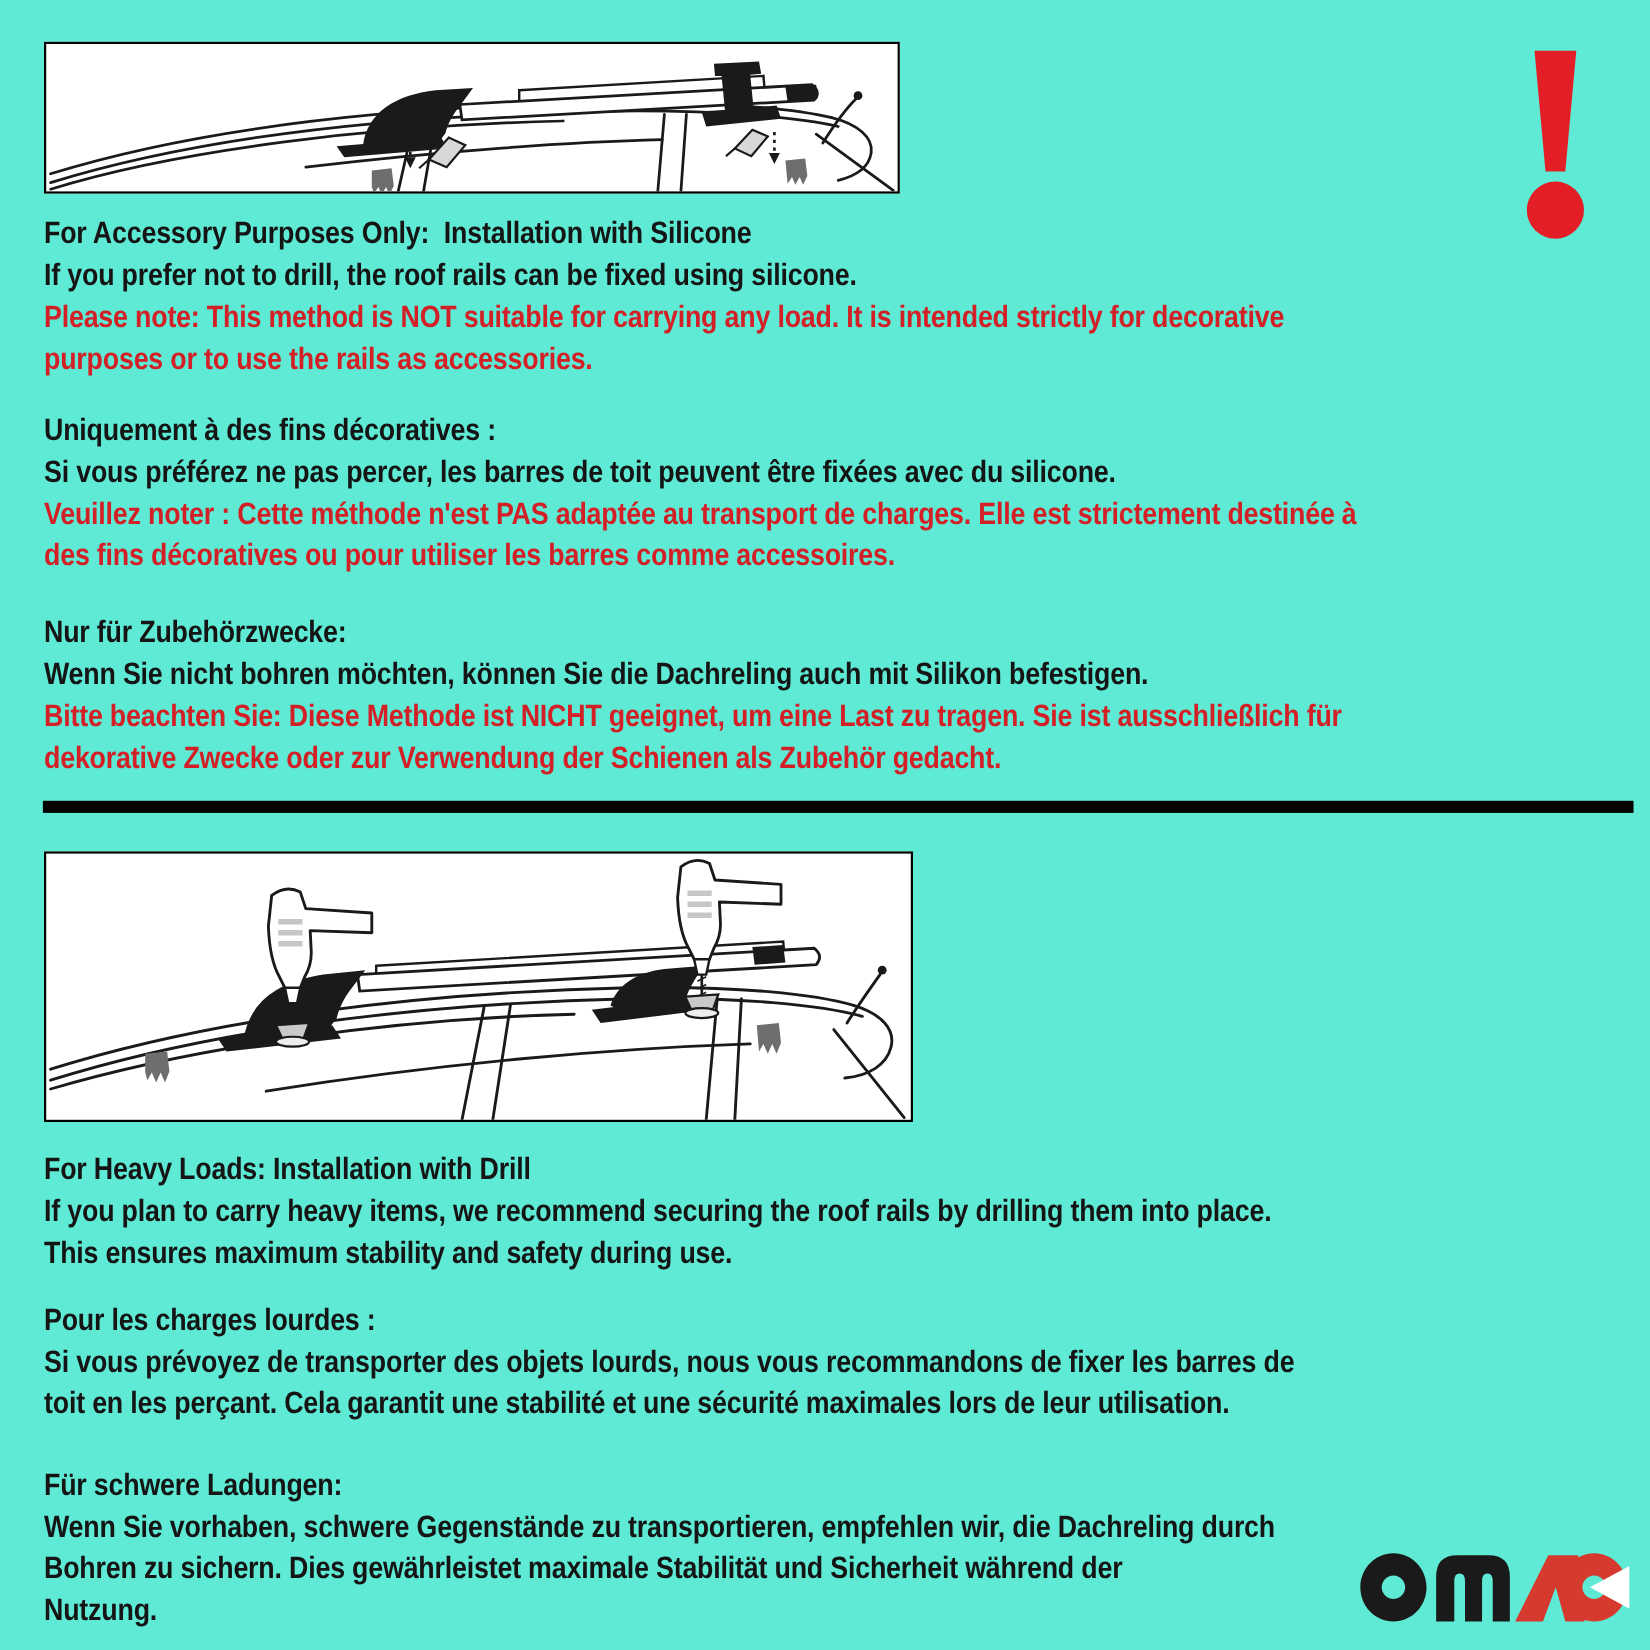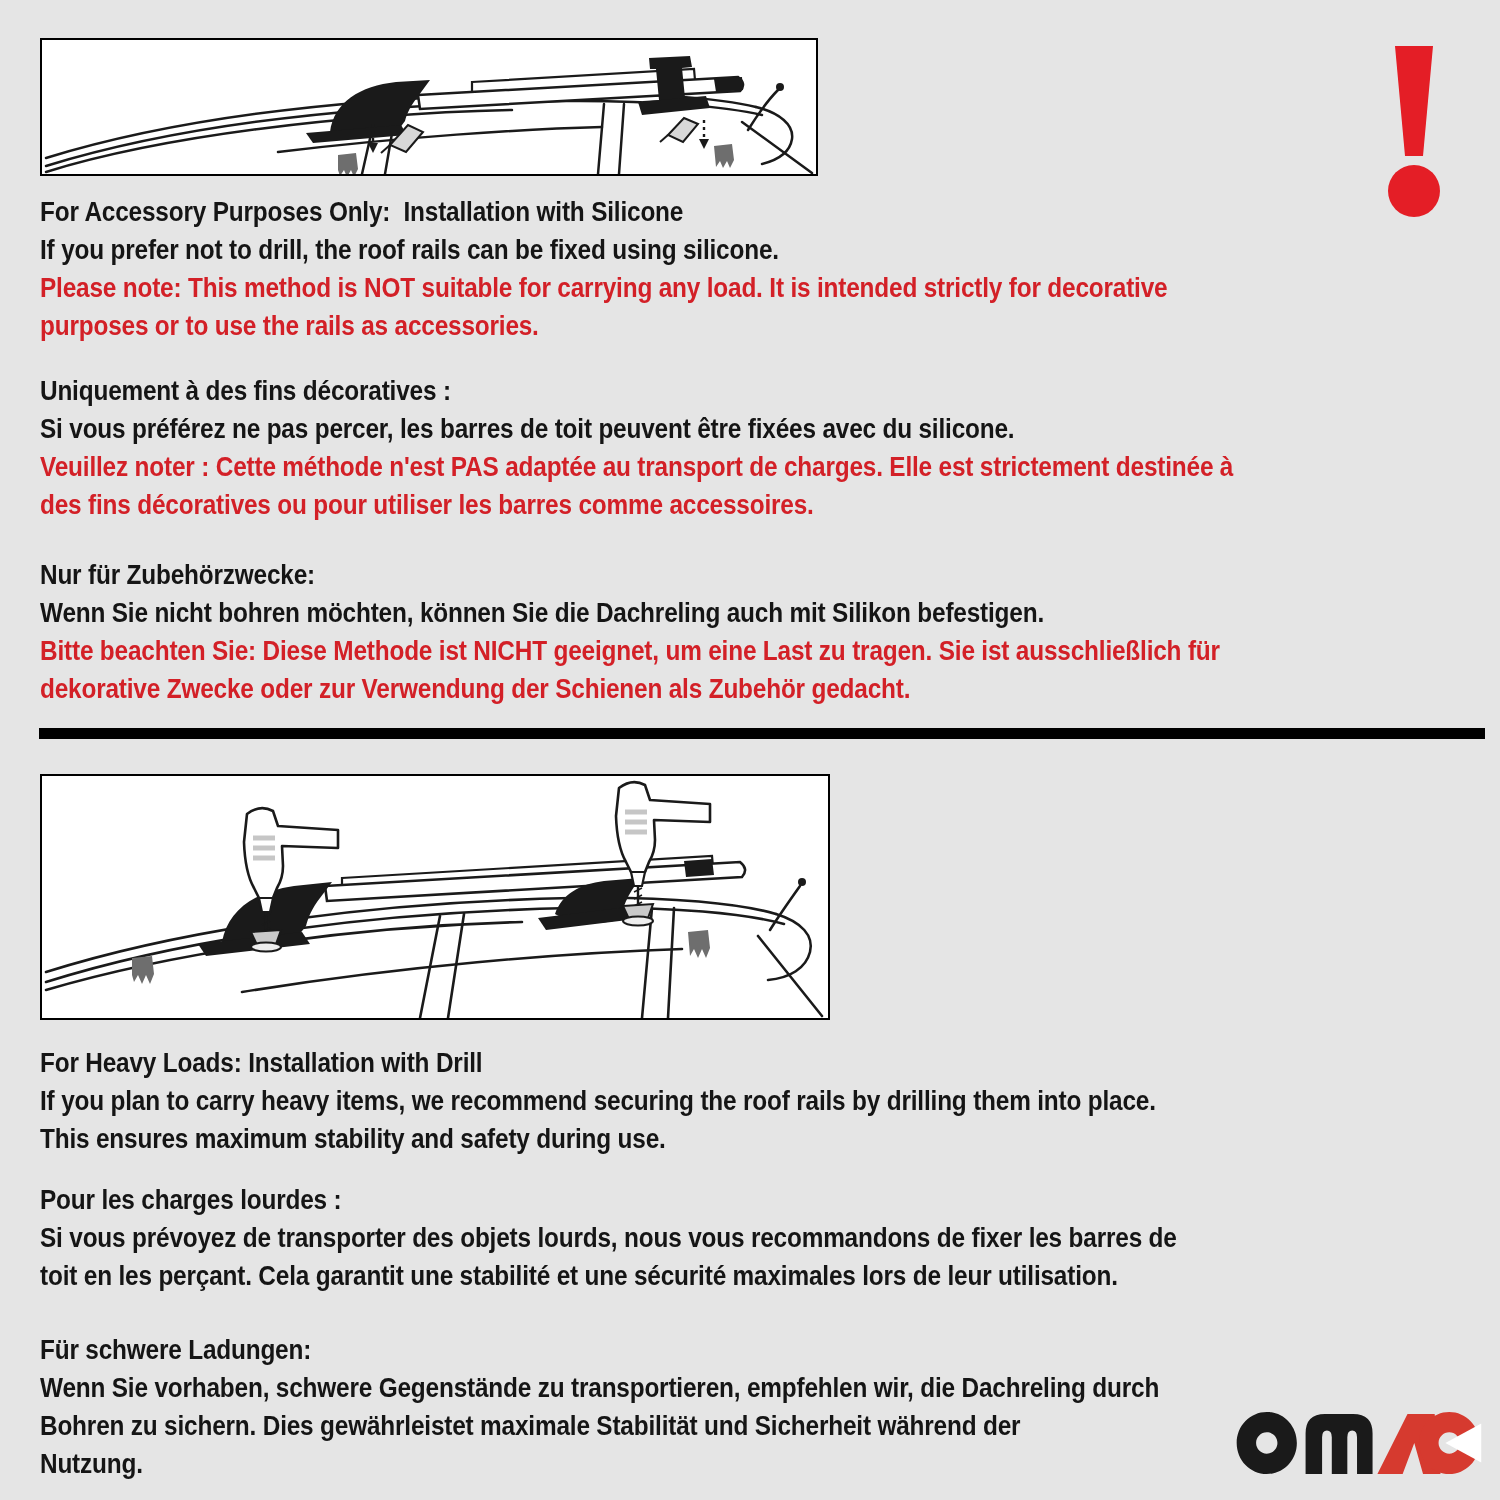--- a/index.html
+++ b/index.html
@@ -1,16 +1,16 @@
 <!DOCTYPE html>
 <html><head>
 <meta charset="utf-8">
 <style>
   html,body{margin:0;padding:0;background:#ffffff;}
-  .page{position:relative;width:1500px;height:1500px;background:#e5e5e5;overflow:hidden;
+  .page{position:relative;width:1500px;height:1500px;background:#5eead4;overflow:hidden;
         font-family:"Liberation Sans","DejaVu Sans",sans-serif;}
   .diagram-box{position:absolute;border:2px solid #000;background:#fff;}
   .box1{left:40px;top:38px;width:774px;height:134px;}
   .box2{left:40px;top:774px;width:786px;height:242px;}
   .tblock{position:absolute;left:40px;transform:scaleX(0.87);transform-origin:left top;}
   .ln{margin:0;height:38px;line-height:38px;font-size:28px;font-weight:bold;
       color:#151515;white-space:pre;letter-spacing:-0.2px;}
   .warn{color:#d32027;}
   .divider{position:absolute;left:39px;top:728px;width:1446px;height:11px;background:#000;}
   .excl{position:absolute;left:1386px;top:46px;width:56px;height:172px;}

